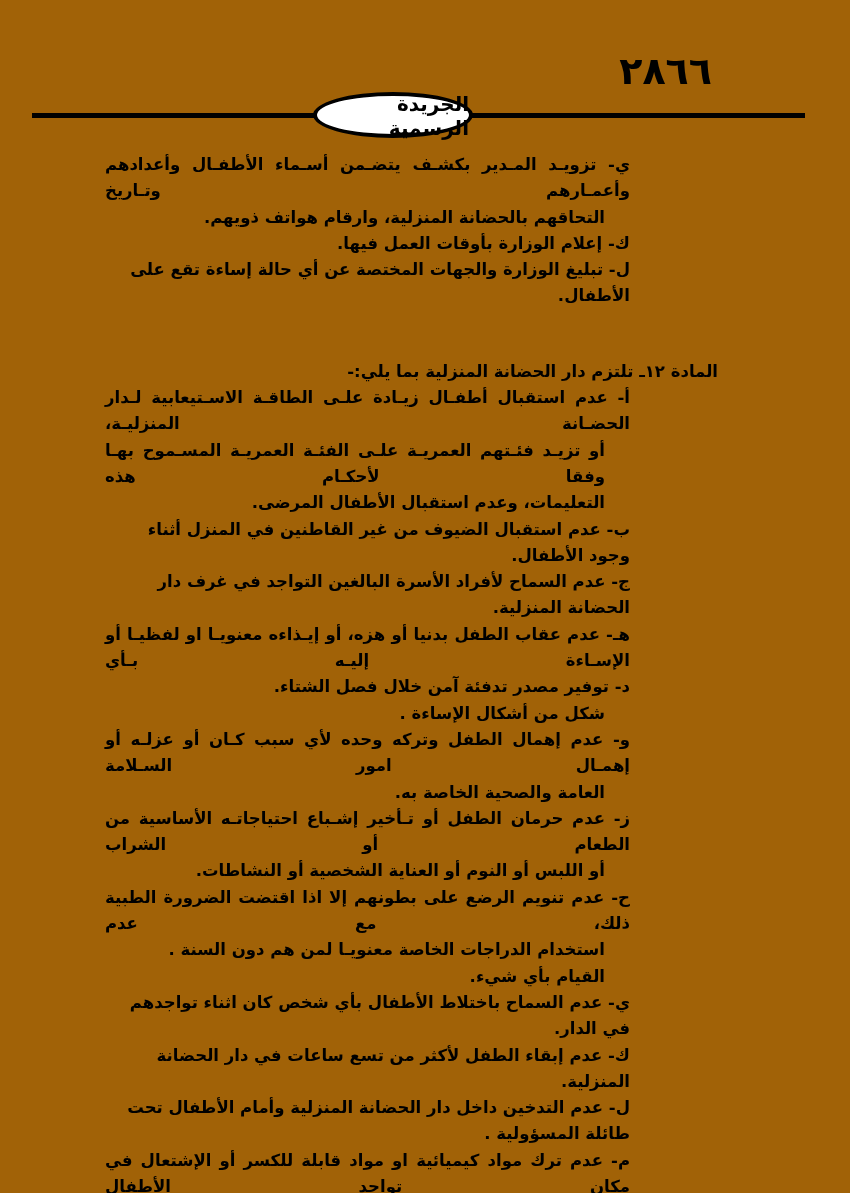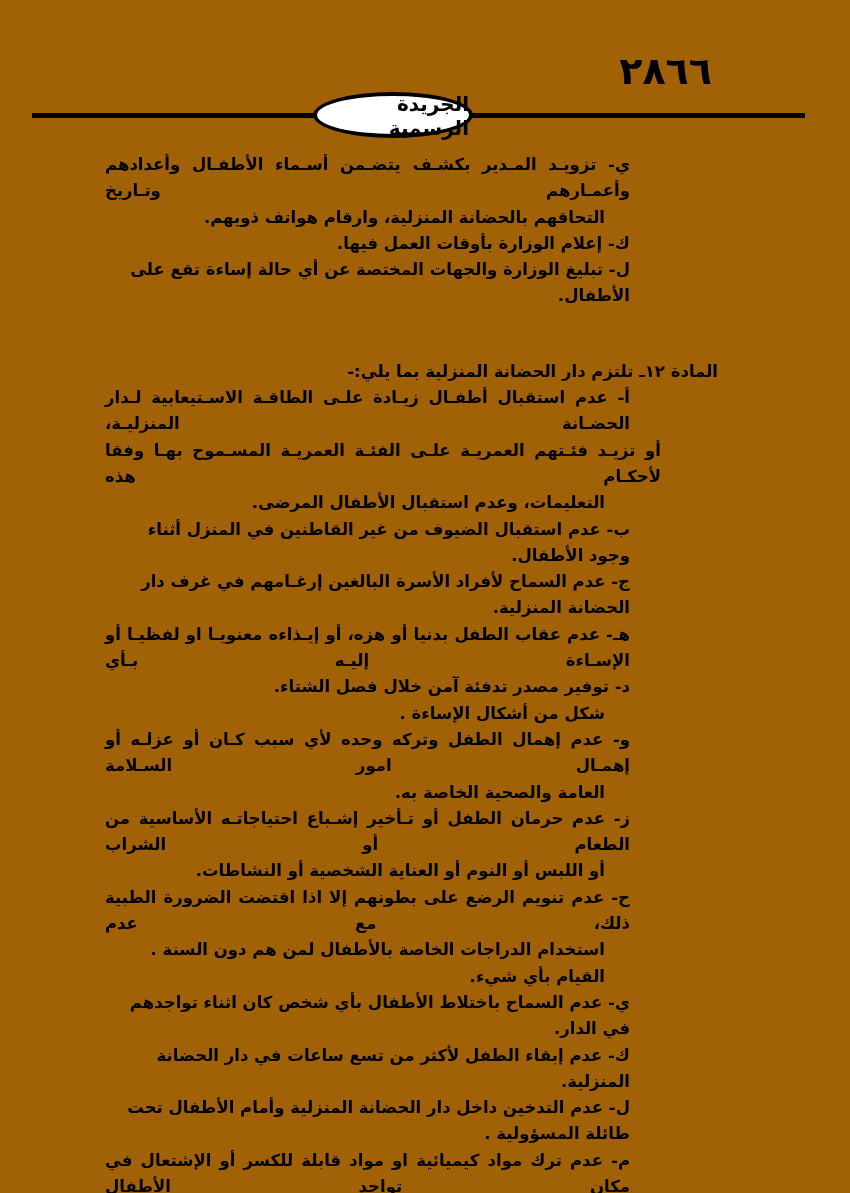--- a/index.html
+++ b/index.html
@@ -49,21 +49,21 @@
     font-weight:700;
     line-height:26.3px;
   }
   .heading{
     margin-top:49px;
     text-align:right;
   }
   .line{min-height:26.3px;}
   .first-justify{margin-right:88px;text-align:justify;text-align-last:justify;}
   .first-right{margin-right:88px;text-align:right;}
-  .cont-justify{margin-right:57px;text-align:justify;text-align-last:justify;}
+  .cont-justify{margin-right:113px;text-align:justify;text-align-last:justify;}
   .cont-right{margin-right:113px;text-align:right;}
 </style>
 </head>
 <body>
 
 <div class="page">
 
   <div class="page-number">٢٨٦٦</div>
 
   <div class="header-rule"></div>
@@ -83,30 +83,30 @@
       </div>
 
     <div class="heading">المادة ١٢ـ تلتزم دار الحضانة المنزلية بما يلي:-</div>
 
     <div>
 
     <div class="line first-justify">أ- عدم استقبال أطفـال زيـادة علـى الطاقـة الاسـتيعابية لـدار الحضـانة المنزليـة،</div>
         <div class="line cont-justify">أو تزيـد فئـتهم العمريـة علـى الفئـة العمريـة المسـموح بهـا وفقا لأحكـام هذه</div>
         <div class="line cont-right">التعليمات، وعدم استقبال الأطفال المرضى.</div>
         <div class="line first-right">ب- عدم استقبال الضيوف من غير القاطنين في المنزل أثناء وجود الأطفال.</div>
-        <div class="line first-right">ج- عدم السماح لأفراد الأسرة البالغين إرغـامهم في غرف دار الحضانة المنزلية.</div>
+        <div class="line first-right">ج- عدم السماح لأفراد الأسرة البالغين التواجد في غرف دار الحضانة المنزلية.</div>
         <div class="line first-justify">هـ- عدم عقاب الطفل بدنيا أو هزه، أو إيـذاءه معنويـا او لفظيـا أو الإسـاءة إليـه بـأي</div>
         <div class="line first-right">د- توفير مصدر تدفئة آمن خلال فصل الشتاء.</div>
         <div class="line cont-right">شكل من أشكال الإساءة .</div>
         <div class="line first-justify">و- عدم إهمال الطفل وتركه وحده لأي سبب كـان أو عزلـه أو إهمـال امور السـلامة</div>
         <div class="line cont-right">العامة والصحية الخاصة به.</div>
         <div class="line first-justify">ز- عدم حرمان الطفل أو تـأخير إشـباع احتياجاتـه الأساسية من الطعام أو الشراب</div>
         <div class="line cont-right">أو اللبس أو النوم أو العناية الشخصية أو النشاطات.</div>
         <div class="line first-justify">ح- عدم تنويم الرضع على بطونهم إلا اذا اقتضت الضرورة الطبية ذلك، مع عدم</div>
-        <div class="line cont-right">استخدام الدراجات الخاصة بالأطفال لمن هم دون السنة .</div>
+        <div class="line cont-right">استخدام الدراجات الخاصة معنويـا لمن هم دون السنة .</div>
         <div class="line cont-right">القيام بأي شيء.</div>
         <div class="line first-right">ي- عدم السماح باختلاط الأطفال بأي شخص كان اثناء تواجدهم في الدار.</div>
         <div class="line first-right">ك- عدم إبقاء الطفل لأكثر من تسع ساعات في دار الحضانة المنزلية.</div>
         <div class="line first-right">ل- عدم التدخين داخل دار الحضانة المنزلية وأمام الأطفال تحت طائلة المسؤولية .</div>
         <div class="line first-justify">م- عدم ترك مواد كيميائية او مواد قابلة للكسر أو الإشتعال في مكان تواجد الأطفال</div>
       </div>
 
   </div>
 </div>
 

